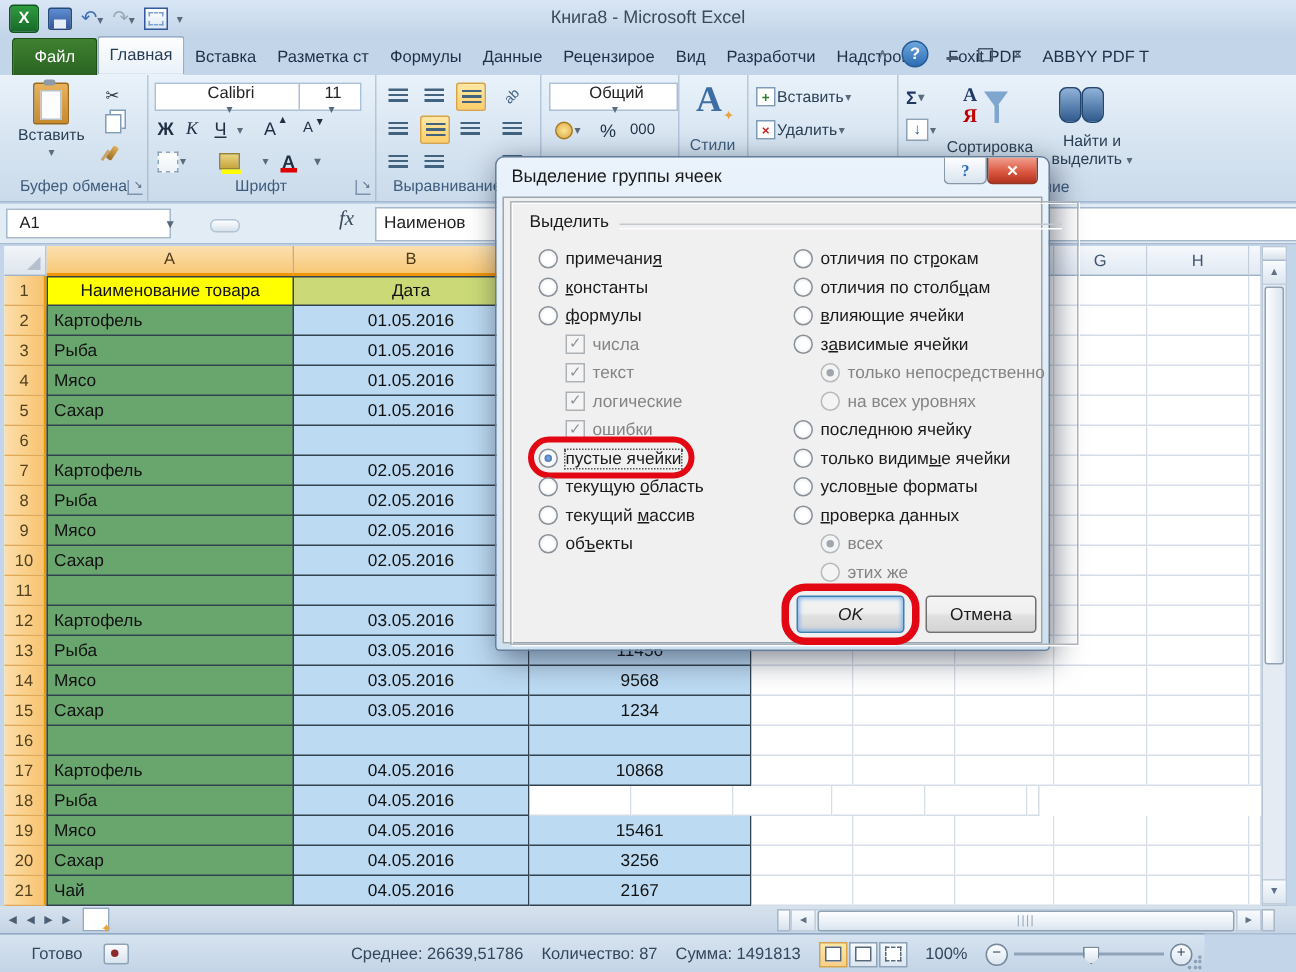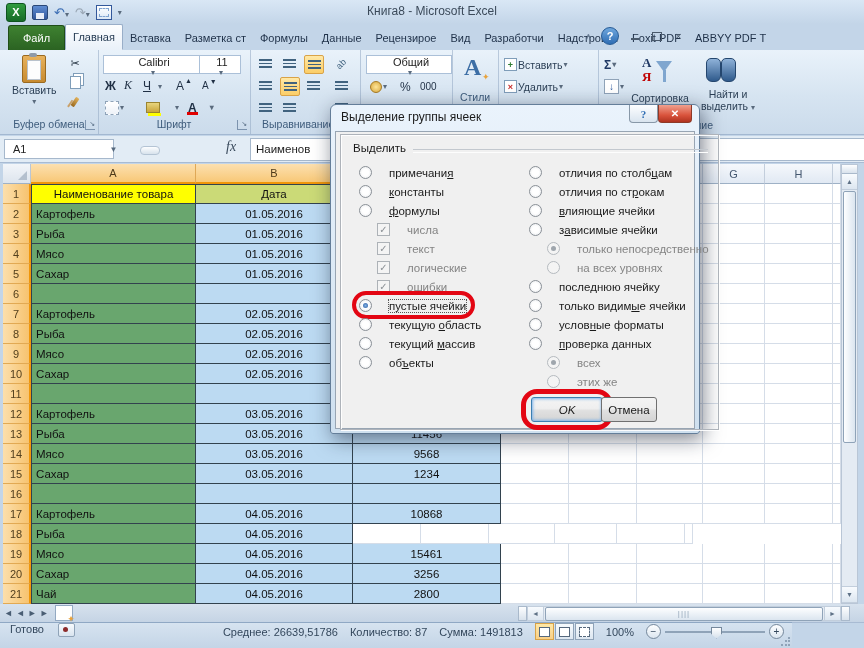--- a/index.html
+++ b/index.html
@@ -133,21 +133,21 @@
   .hsplit{width:7px;height:13px;background:linear-gradient(#FDFEFF,#D8E2EC);border:1px solid #A9B9CB;}
   .harrow{width:15px;height:13px;display:flex;align-items:center;justify-content:center;font-size:7px;color:#5E7186;
           background:linear-gradient(#F8FBFE,#DCE6F0);border:1px solid #C2CEDC;}
   .htrack{width:280px;height:13px;background:#E4EBF3;border-top:1px solid #C2CEDC;border-bottom:1px solid #C2CEDC;position:relative;}
   .hthumb{position:absolute;left:1px;top:0;width:276px;height:12px;background:linear-gradient(#FDFEFF,#DBE5EF);
           border:1px solid #8FA3B8;border-radius:2px;display:flex;align-items:center;justify-content:center;color:#93A5B8;font-size:8px;letter-spacing:1px;}
 
   
   .statusbar{position:absolute;left:0;top:622px;width:792px;height:26px;
              background:linear-gradient(#D6E3F0,#C3D4E6);border-top:1px solid #8FA8C4;
-             display:flex;font-size:11px;color:#33475C;}
+             display:flex;align-items:center;font-size:11px;color:#33475C;padding-left:11px;}
   .sready{margin-left:10px;}
   .smacro{width:15px;height:12px;margin-left:14px;background:linear-gradient(#F8FBFE,#D9E4EF);border:1px solid #8FA3B8;border-radius:2px;position:relative;}
   .smacro::after{content:'';position:absolute;left:4px;top:3px;width:5px;height:5px;border-radius:50%;background:#8C2B2B;}
   .sright{position:absolute;right:8px;display:flex;align-items:center;gap:12px;}
   .viewbtns{display:flex;gap:1px;}
   .vbtn{width:17px;height:15px;border:1px solid #8FA3B8;background:linear-gradient(#F6FAFD,#DCE6F0);
         display:flex;align-items:center;justify-content:center;}
   .vbtn.on{background:linear-gradient(#FFE8A6,#F8CF87);border-color:#D9A348;}
   .vbtn .mini{width:9px;height:8px;border:1px solid #55687D;background:#fff;}
   .zoomslider{display:flex;align-items:center;gap:4px;}
@@ -175,42 +175,42 @@
   .dclose{position:absolute;right:7px;top:0;width:32px;height:17px;border:1px solid #8E3A28;border-top:none;
           border-radius:0 0 4px 4px;background:linear-gradient(#F0A08E,var(--dialog-close-red,#D9533C) 60%,#B03320);
           color:#fff;font-weight:bold;font-size:10px;display:flex;align-items:center;justify-content:center;}
   .dbody{position:absolute;left:4px;right:4px;top:26px;bottom:4px;background:#F0F0F0;border:1px solid #98A5B3;}
   .dpanel{position:absolute;left:4px;top:2px;width:352px;height:294px;border:1px solid #AEB3BA;
           box-shadow:inset 1px 1px 0 rgba(255,255,255,.9),1px 1px 0 rgba(255,255,255,.9);padding-left:25px;}
   .dcaption{position:absolute;left:12px;top:7px;font-size:11.5px;color:#1A1A1A;}
   .etch{position:absolute;left:72px;right:10px;top:14px;height:2px;border-top:1px solid #C3C8CE;border-bottom:1px solid #FDFDFD;}
   .dcol{position:absolute;top:28px;display:flex;flex-direction:column;}
   .dcol.left{left:18px;} .dcol.right{left:188px;}
-  .opt{display:inline-flex;width:max-content;align-items:center;gap:17px;height:19px;font-size:11.5px;color:#1A1A1A;position:relative;}
+  .opt{display:inline-flex;width:max-content;align-items:center;gap:5px;height:19px;font-size:11.5px;color:#1A1A1A;position:relative;}
   .opt.indent{margin-left:18px;}
   .opt.disabled{color:#848484;}
   .rb{width:13px;height:13px;border-radius:50%;border:1px solid #8A9097;background:radial-gradient(#fff 40%,#E4E7EA);box-sizing:border-box;position:relative;flex:none;}
   .rb.on::after{content:'';position:absolute;left:3px;top:3px;width:5px;height:5px;border-radius:50%;
                 background:radial-gradient(#7FB2E5,#2C5AA0);}
   .opt.disabled .rb{border-color:#B5BABF;background:#F4F4F4;}
   .opt.disabled .rb.on::after{background:#9FA6AD;}
   .cb{width:13px;height:13px;border:1px solid #ADB2B7;background:#F4F4F4;box-sizing:border-box;flex:none;
       display:flex;align-items:center;justify-content:center;font-size:10px;color:#8C9196;line-height:11px;}
   .olabel u{text-underline-offset:1px;}
   .olabel.focus{outline:1px dotted #555;}
   .opt.annotate::after{content:'';position:absolute;inset:-5px -9px -4px -7px;border:4px solid var(--annotation-red,#E30613);
                        border-radius:14px;pointer-events:none;}
   .dbtn{position:absolute;width:72px;height:25px;font-size:11.5px;color:#1A1A1A;text-align:center;line-height:23px;
         background:linear-gradient(#F4F4F4 0%,#EFEFEF 45%,#E0E0E0 55%,#D4D4D4 100%);
         border:1px solid #707070;border-radius:3px;box-sizing:border-box;}
   .okwrap{position:absolute;left:190px;top:262px;width:72px;height:25px;}
   .okwrap::after{content:'';position:absolute;inset:-8px -10px;border:5px solid var(--annotation-red,#E30613);
                  border-radius:16px;pointer-events:none;}
   .okwrap .dbtn{left:0;top:0;border-color:#3C7FB1;box-shadow:inset 0 0 3px 1px #7EB4EA;}
-  .cancelbtn{left:260px;top:262px;width:56px;}
+  .cancelbtn{left:276px;top:262px;width:74px;}
 </style>
 </head>
 <body>
 
 <div class="app">
 
   <div class="titlebar">
     <div class="qat">
       <span class="xlogo">X</span>
       <span class="floppy"></span>
@@ -671,21 +671,21 @@
           <div class="cell plain" style="width: 68px;"></div>
           <div class="cell plain" style="width: 66px;"></div>
           <div class="cell plain" style="width: 62px;"></div>
           <div class="cell plain" style="width: 68px;"></div>
           <div class="cell plain" style="width: 8px;"></div>
         </div>
         <div class="grow">
           <div class="rh">21</div>
           <div class="cell tbl bl green" style="width: 165px;">Чай</div>
           <div class="cell tbl blue" style="width: 157px;">04.05.2016</div>
-          <div class="cell tbl blue" style="width: 148px;">2800</div>
+          <div class="cell tbl blue" style="width: 148px;">2167</div>
           <div class="cell plain" style="width: 68px;"></div>
           <div class="cell plain" style="width: 68px;"></div>
           <div class="cell plain" style="width: 66px;"></div>
           <div class="cell plain" style="width: 62px;"></div>
           <div class="cell plain" style="width: 68px;"></div>
           <div class="cell plain" style="width: 8px;"></div>
         </div>
       </div>
   </div>
   <div class="vscroll">
@@ -794,25 +794,25 @@
               <span class="olabel">текущий <u>м</u>ассив</span>
             </div>
             <div class="opt">
               <span class="rb"></span>
               <span class="olabel">об<u>ъ</u>екты</span>
             </div>
           </div>
         <div class="dcol right" id="dlg-right">
             <div class="opt">
               <span class="rb"></span>
+              <span class="olabel">отличия по ст<u>р</u>окам</span>
+            </div>
+            <div class="opt">
+              <span class="rb"></span>
               <span class="olabel">отличия по столб<u>ц</u>ам</span>
-            </div>
-            <div class="opt">
-              <span class="rb"></span>
-              <span class="olabel">отличия по ст<u>р</u>окам</span>
             </div>
             <div class="opt">
               <span class="rb"></span>
               <span class="olabel"><u>в</u>лияющие ячейки</span>
             </div>
             <div class="opt">
               <span class="rb"></span>
               <span class="olabel">з<u>а</u>висимые ячейки</span>
             </div>
             <div class="opt indent disabled">

